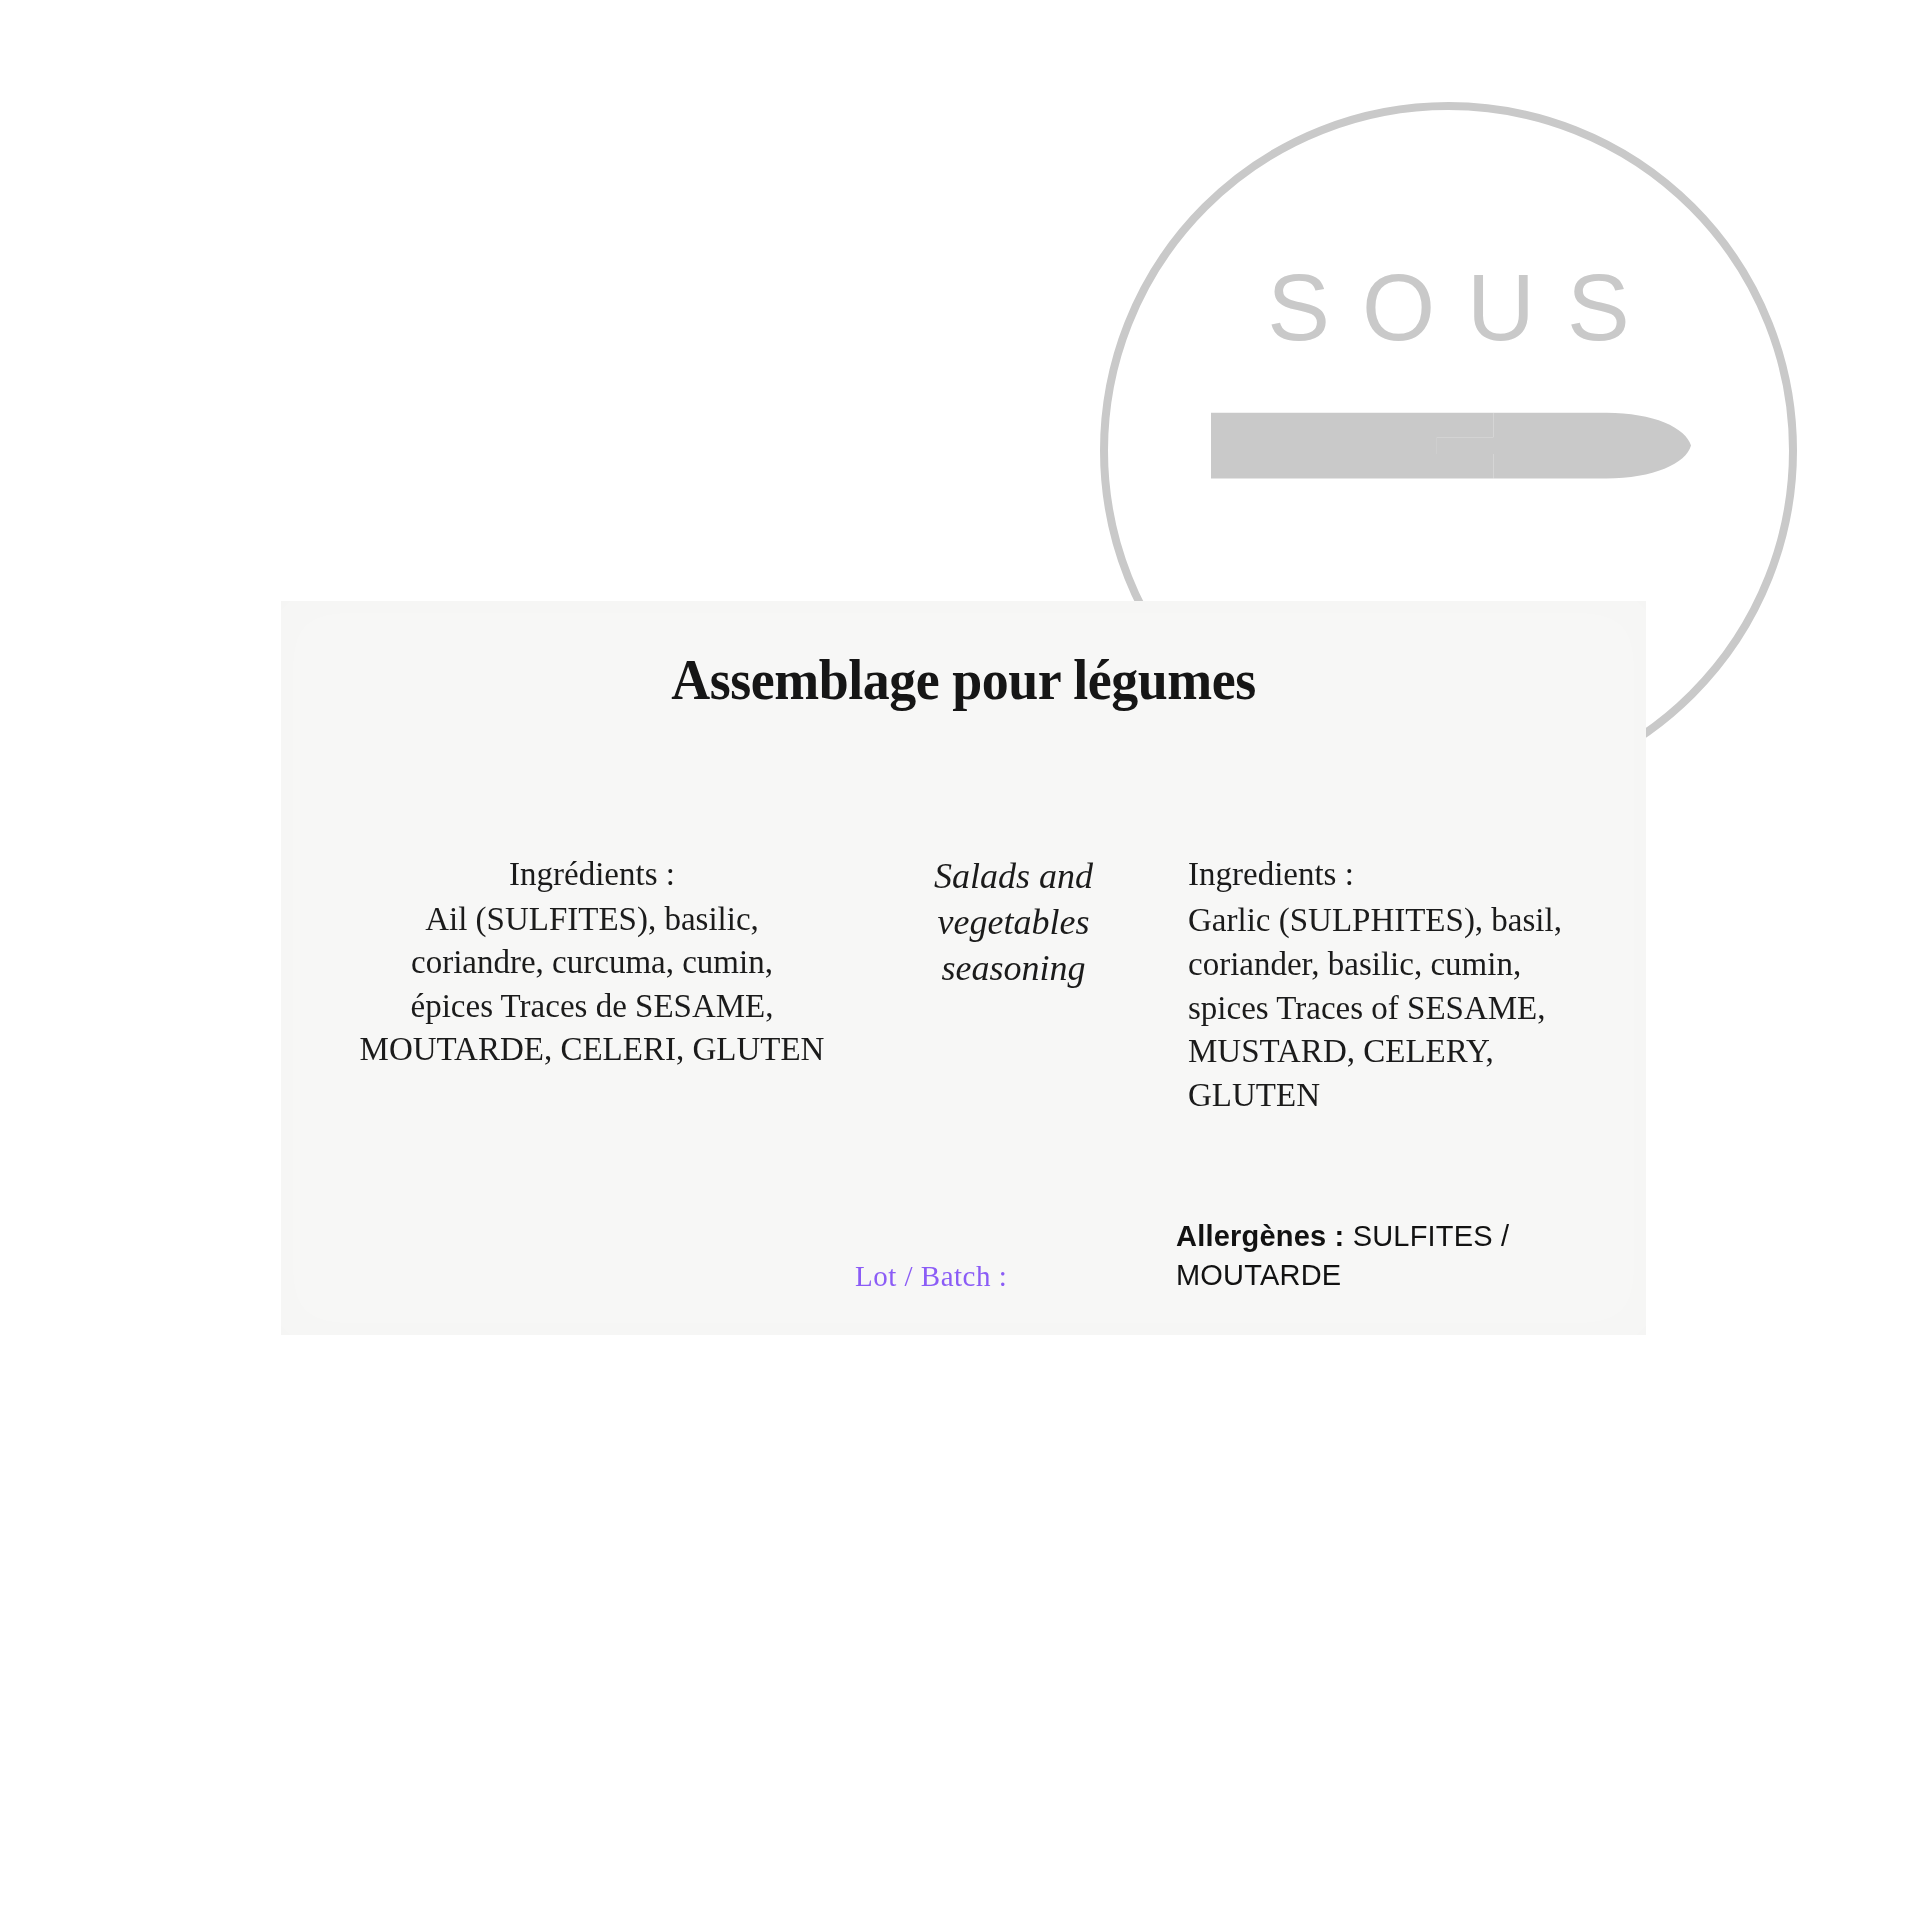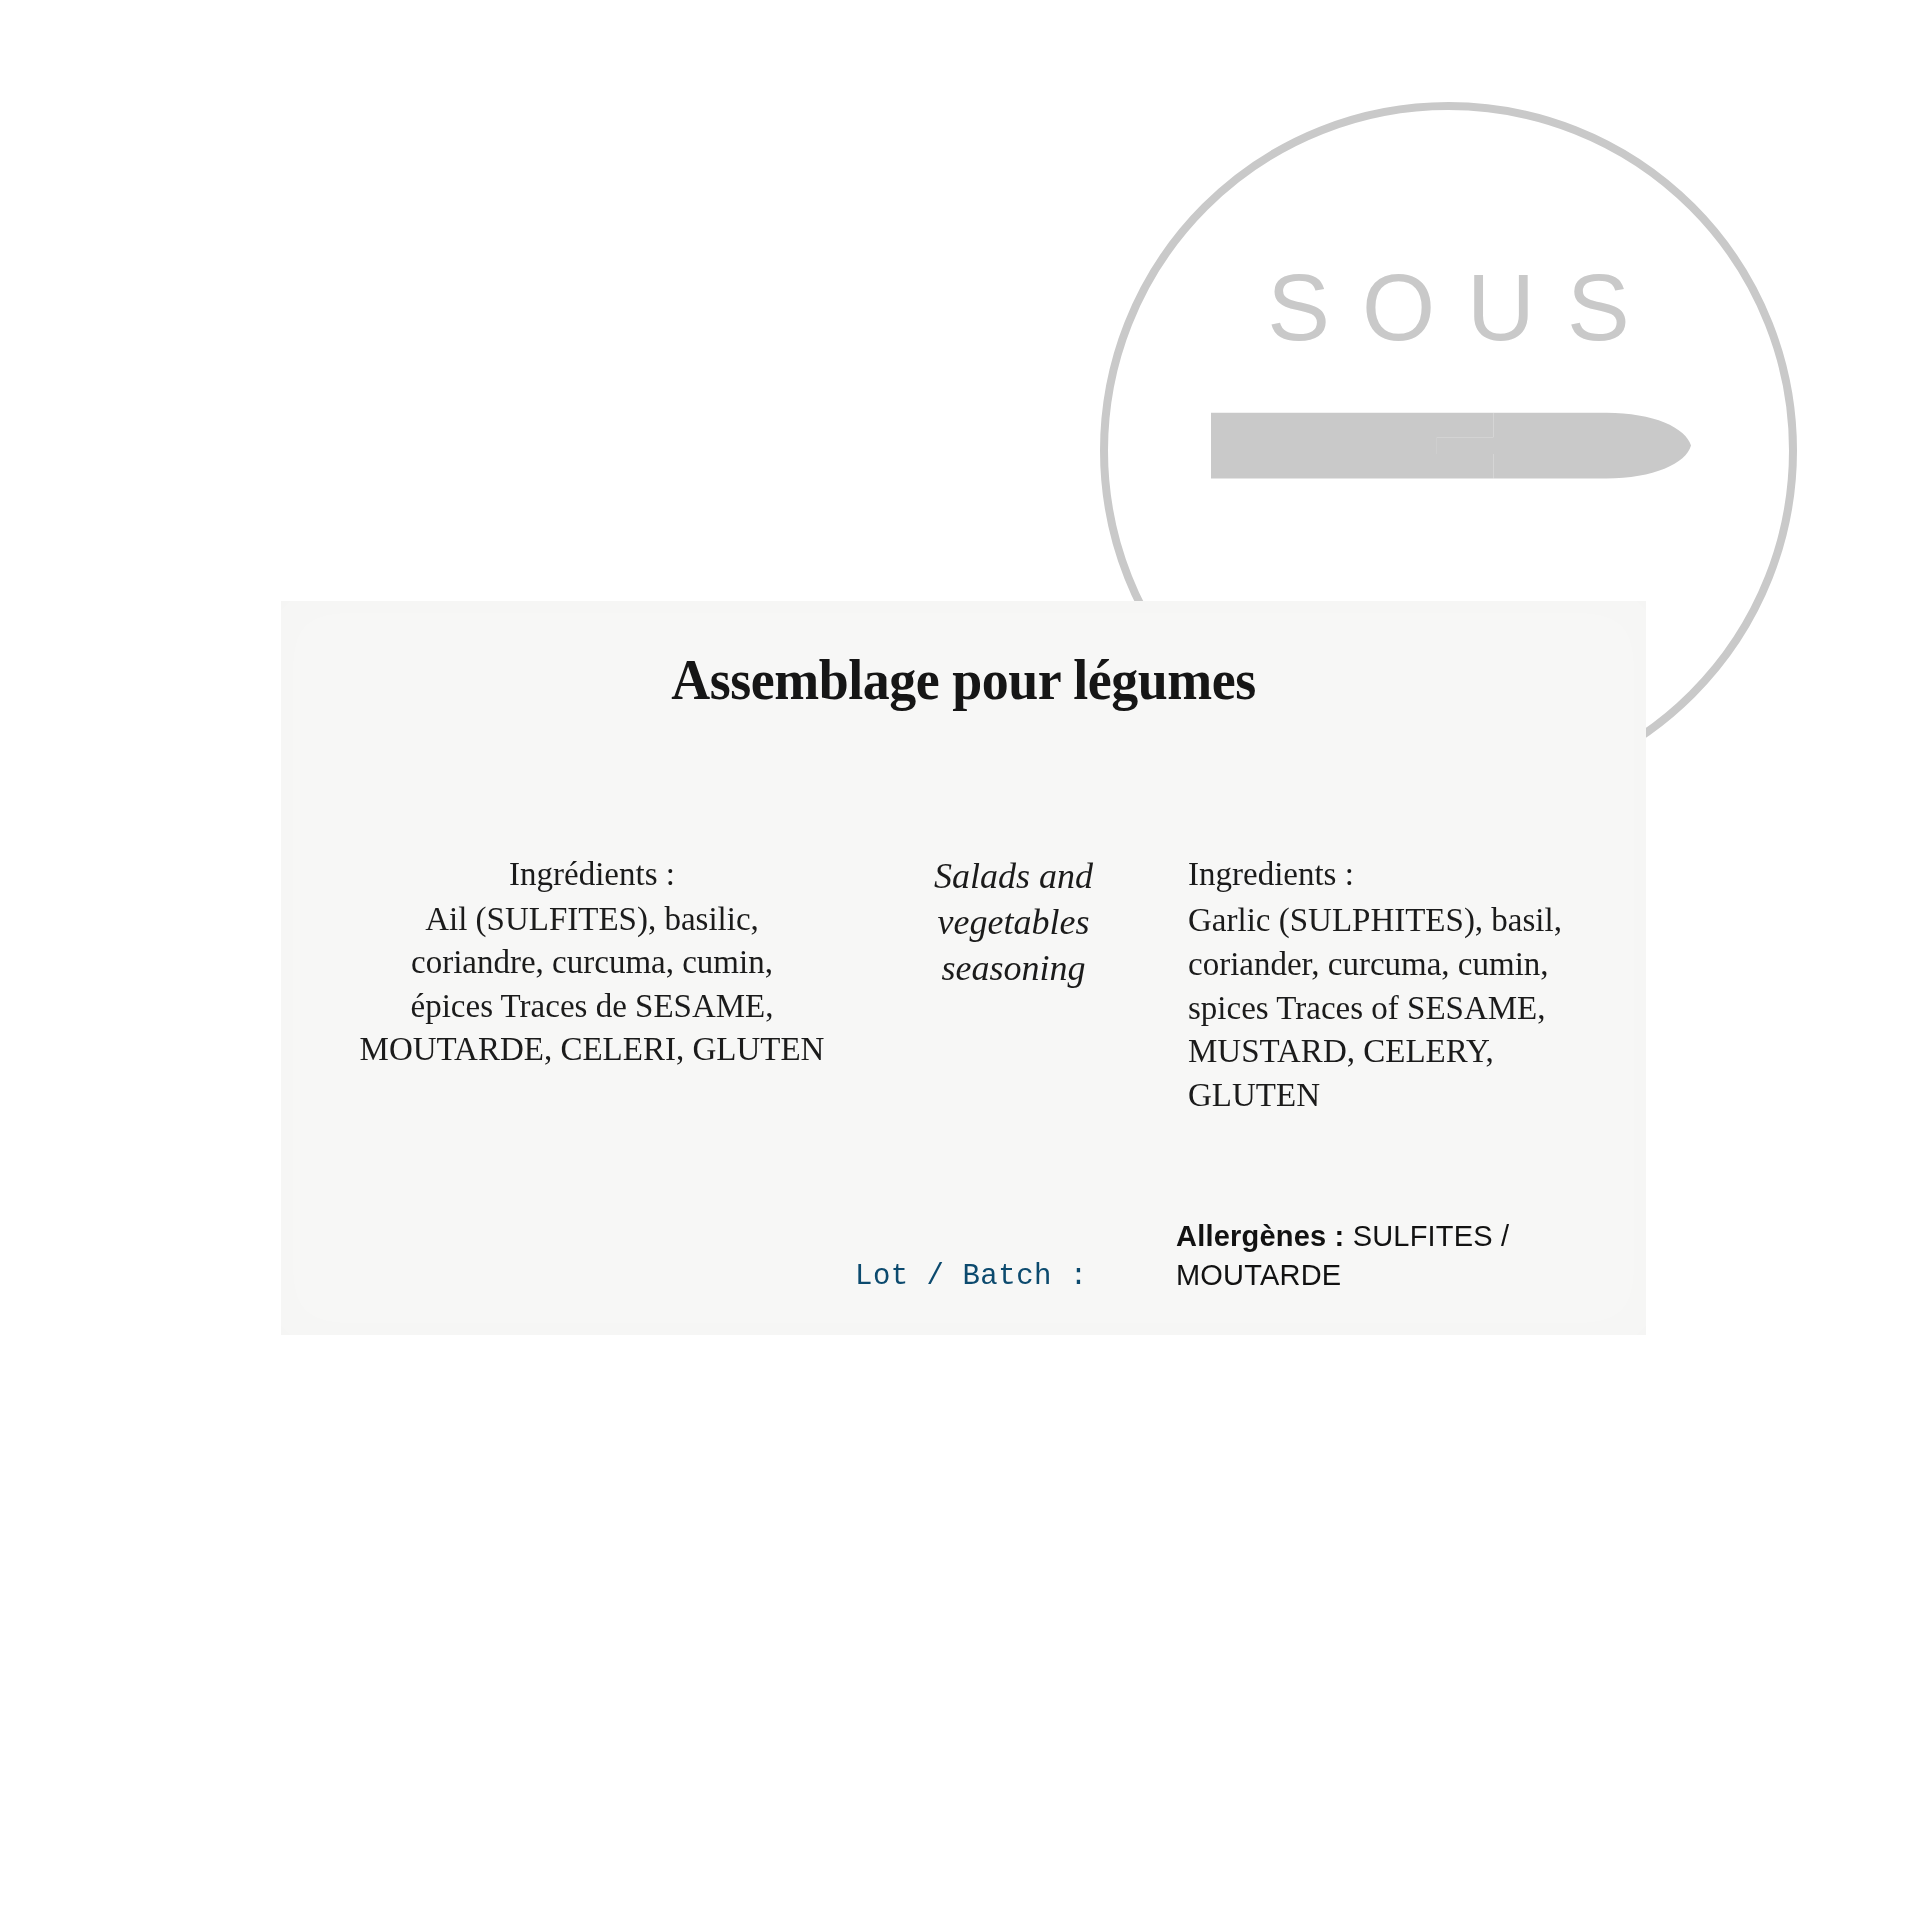--- a/index.html
+++ b/index.html
@@ -145,23 +145,23 @@
     letter-spacing: 0.2px;
   }
   .allergens .allergen-value {
     font-weight: 500;
   }
 
   .lot {
     position: absolute;
     left: 574px;
     top: 659px;
-    font-family: Liberation Mono, monospace;
+    font-family: Liberation Serif, serif;
     font-size: 29px;
-    color: #0c4a6e;
+    color: #8b5cf6;
     letter-spacing: 0.5px;
   }
 
   .line { display: block; }
 </style>
 </head>
 <body>
 
 <div class="watermark">
   <div class="watermark-ring"></div>
@@ -190,21 +190,21 @@
     </div>
 
     <div class="col col-mid">
       <span class="line">Salads and vegetables</span>
       <span class="line">seasoning</span>
     </div>
 
     <div class="col col-en">
       <span class="heading">Ingredients :</span>
       <span class="line">Garlic (SULPHITES), basil,</span>
-      <span class="line">coriander, curcuma, cumin,</span>
+      <span class="line">coriander, basilic, cumin,</span>
       <span class="line">spices Traces of SESAME,</span>
       <span class="line">MUSTARD, CELERY, GLUTEN</span>
     </div>
   </div>
 
   <div class="allergens">
     <span>Allergènes :</span>
     <span class="allergen-value">SULFITES /</span>
     <span class="line allergen-value">MOUTARDE</span>
   </div>

